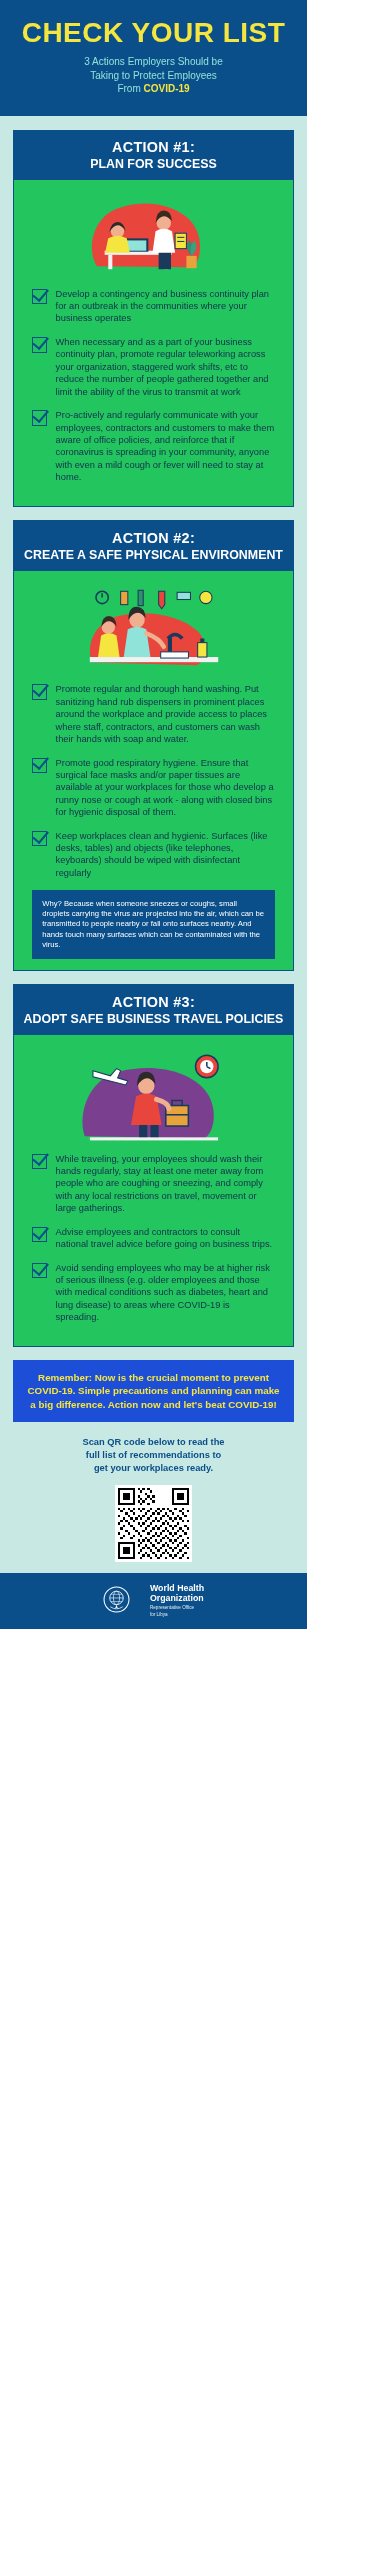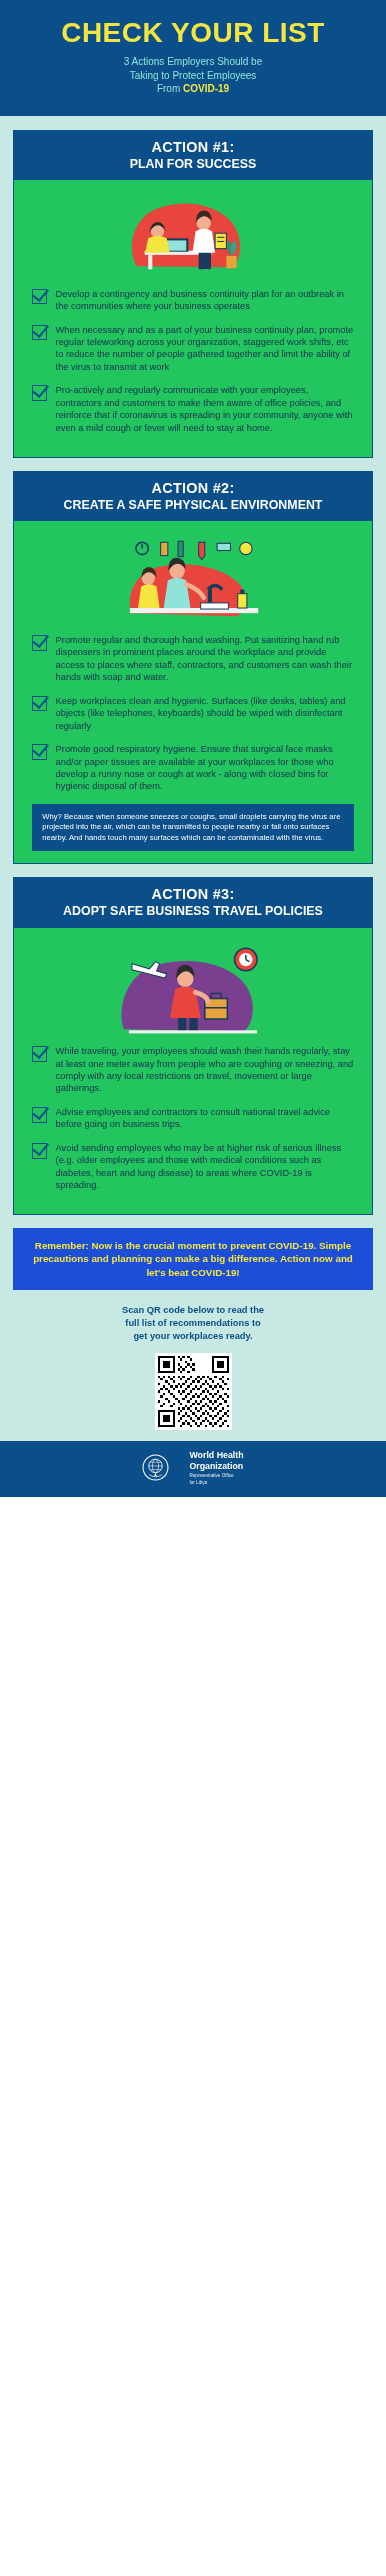--- a/index.html
+++ b/index.html
@@ -3,21 +3,21 @@
 <meta charset="utf-8">
 <style>
   * { box-sizing: border-box; margin: 0; padding: 0; }
   body {
     width: 386px;
     background: #ffffff;
     font-family: "Liberation Sans", sans-serif;
     color: #1a3a5c;
   }
   .infographic {
-    width: 386px;
+    width: 307px;
     background: #c7e8e3;
     position: relative;
   }
 
   
   .header {
     background: #0b4f8a;
     padding: 17.5px 20.6px 20.6px 20.6px;
     text-align: center;
   }
@@ -261,25 +261,25 @@
           <path d="M58 108 q16 -9 30 0 l6 42 h-42 Z" fill="#f5e53f"></path>
         </svg>
       </div>
       <div class="bullets">
         <div class="bullet">
           <span class="check"></span>
           <span class="bullet-text">Promote regular and thorough hand washing. Put sanitizing hand rub dispensers in prominent places around the workplace and provide access to places where staff, contractors, and customers can wash their hands with soap and water.</span>
         </div>
         <div class="bullet">
           <span class="check"></span>
+          <span class="bullet-text">Promote good respiratory hygiene. Ensure that surgical face masks and/or paper tissues are available at your workplaces for those who develop a runny nose or cough at work - along with closed bins for hygienic disposal of them.</span>
+        </div>
+        <div class="bullet">
+          <span class="check"></span>
           <span class="bullet-text">Keep workplaces clean and hygienic. Surfaces (like desks, tables) and objects (like telephones, keyboards) should be wiped with disinfectant regularly</span>
-        </div>
-        <div class="bullet">
-          <span class="check"></span>
-          <span class="bullet-text">Promote good respiratory hygiene. Ensure that surgical face masks and/or paper tissues are available at your workplaces for those who develop a runny nose or cough at work - along with closed bins for hygienic disposal of them.</span>
         </div>
       </div>
       <div class="note">Why? Because when someone sneezes or coughs, small droplets carrying the virus are projected into the air, which can be transmitted to people nearby or fall onto surfaces nearby. And hands touch many surfaces which can be contaminated with the virus.</div>
     </div>
   </div>
 
   <div class="section">
     <div class="section-head">
       <div class="big">ACTION #3:</div>
       <div class="small">ADOPT SAFE BUSINESS TRAVEL POLICIES</div>

